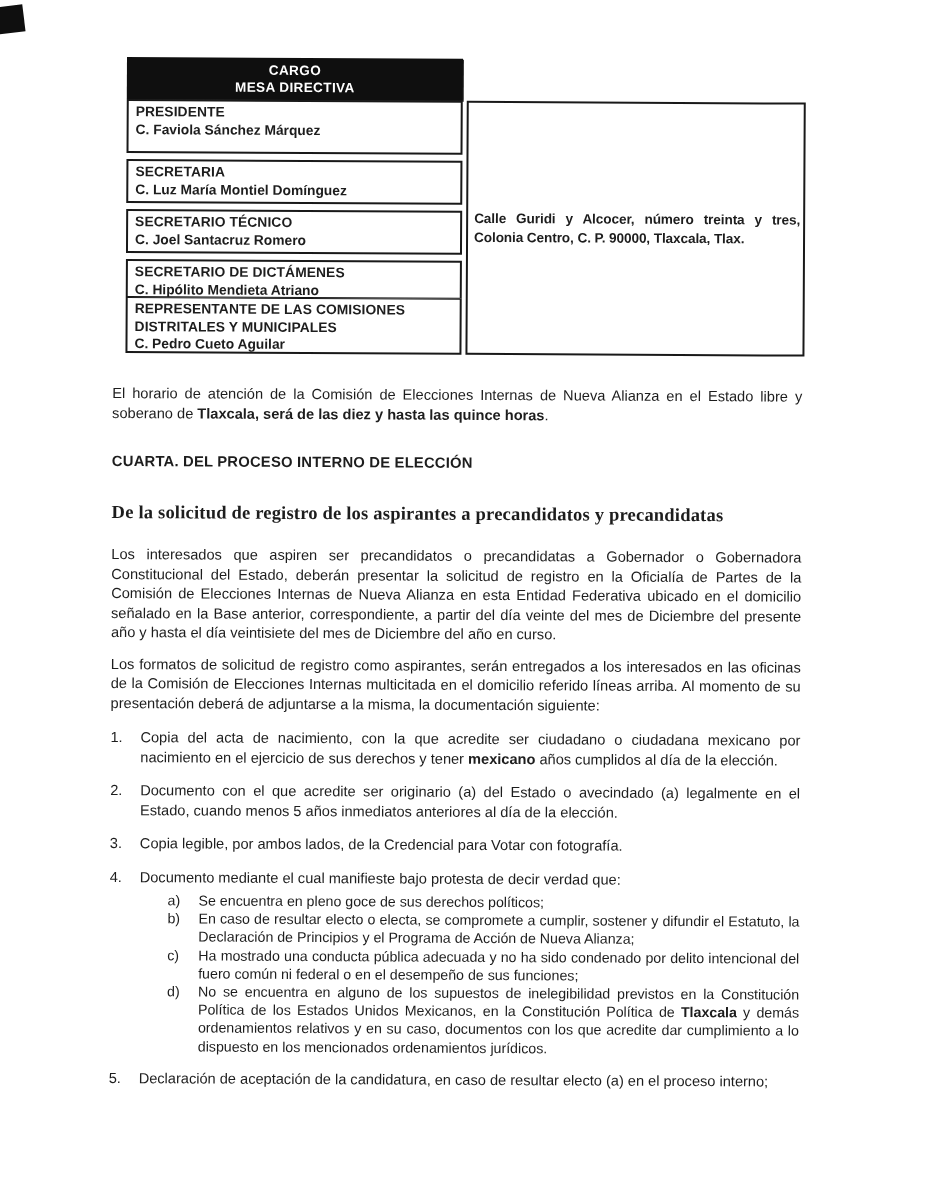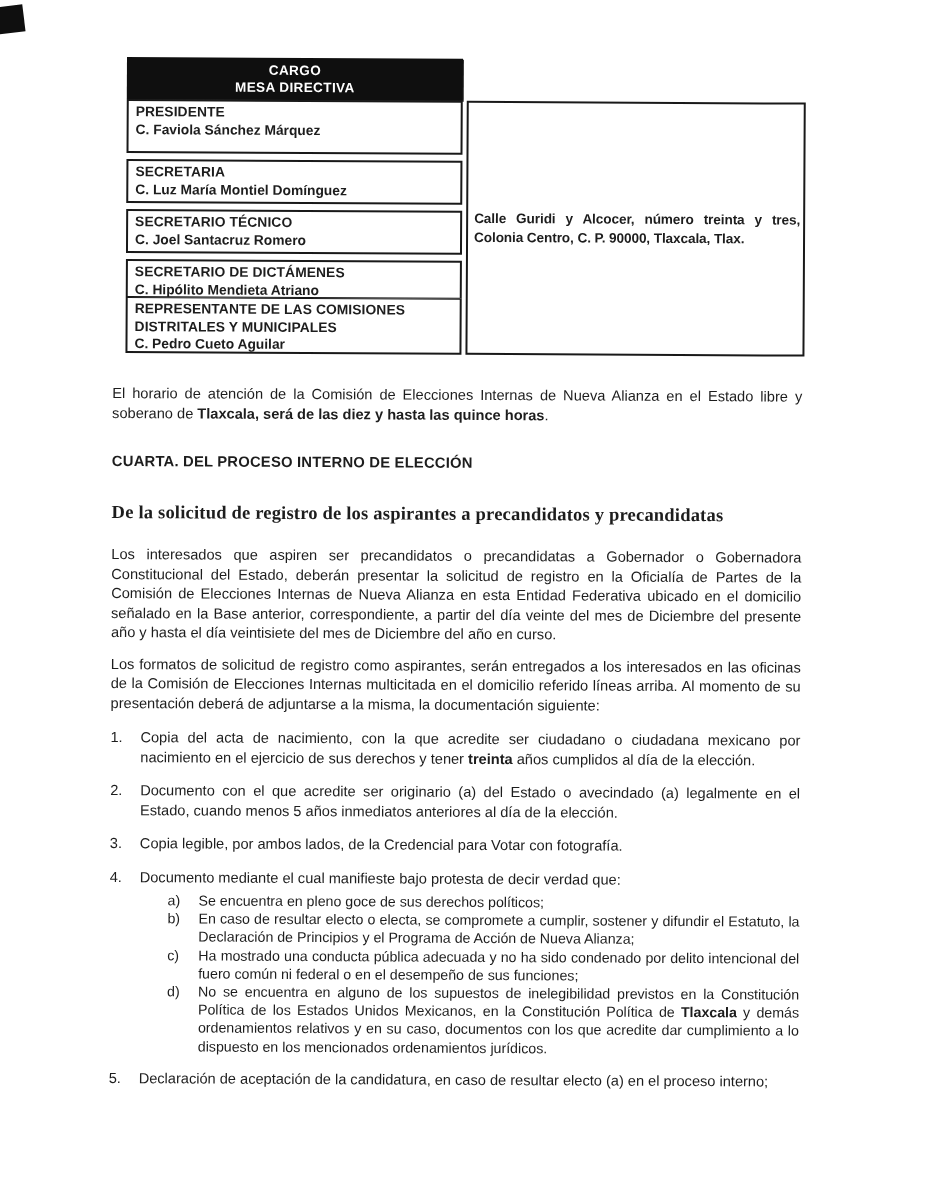--- a/index.html
+++ b/index.html
@@ -161,21 +161,21 @@
     <h2 class="h-serif">De la solicitud de registro de los aspirantes a precandidatos y precandidatas</h2>
 
     <p class="para p1">Los interesados que aspiren ser precandidatos o precandidatas a Gobernador o Gobernadora Constitucional del Estado, deberán presentar la solicitud de registro en la Oficialía de Partes de la Comisión de Elecciones Internas de Nueva Alianza en esta Entidad Federativa ubicado en el domicilio señalado en la Base anterior, correspondiente, a partir del día veinte del mes de Diciembre del presente año y hasta el día veintisiete del mes de Diciembre del año en curso.</p>
 
     <p class="para p2">Los formatos de solicitud de registro como aspirantes, serán entregados a los interesados en las oficinas de la Comisión de Elecciones Internas multicitada en el domicilio referido líneas arriba. Al momento de su presentación deberá de adjuntarse a la misma, la documentación siguiente:</p>
 
     <div class="num-list">
 
       <div class="num-item">
         <span class="num">1.</span>
-        <span class="body para"><span>Copia  del acta de nacimiento, con la que acredite ser ciudadano o ciudadana mexicano por nacimiento en el ejercicio de sus derechos y tener </span><strong>treinta</strong><span> años cumplidos al día de la elección.</span></span>
+        <span class="body para"><span>Copia  del acta de nacimiento, con la que acredite ser ciudadano o ciudadana mexicano por nacimiento en el ejercicio de sus derechos y tener </span><strong>mexicano</strong><span> años cumplidos al día de la elección.</span></span>
       </div>
 
       <div class="num-item">
         <span class="num">2.</span>
         <span class="body para">Documento con el que acredite ser originario (a) del Estado o avecindado (a) legalmente en el Estado, cuando menos 5 años inmediatos anteriores  al día de la elección.</span>
       </div>
 
       <div class="num-item">
         <span class="num">3.</span>
         <span class="body para">Copia legible, por ambos lados, de la Credencial para Votar con fotografía.</span>

